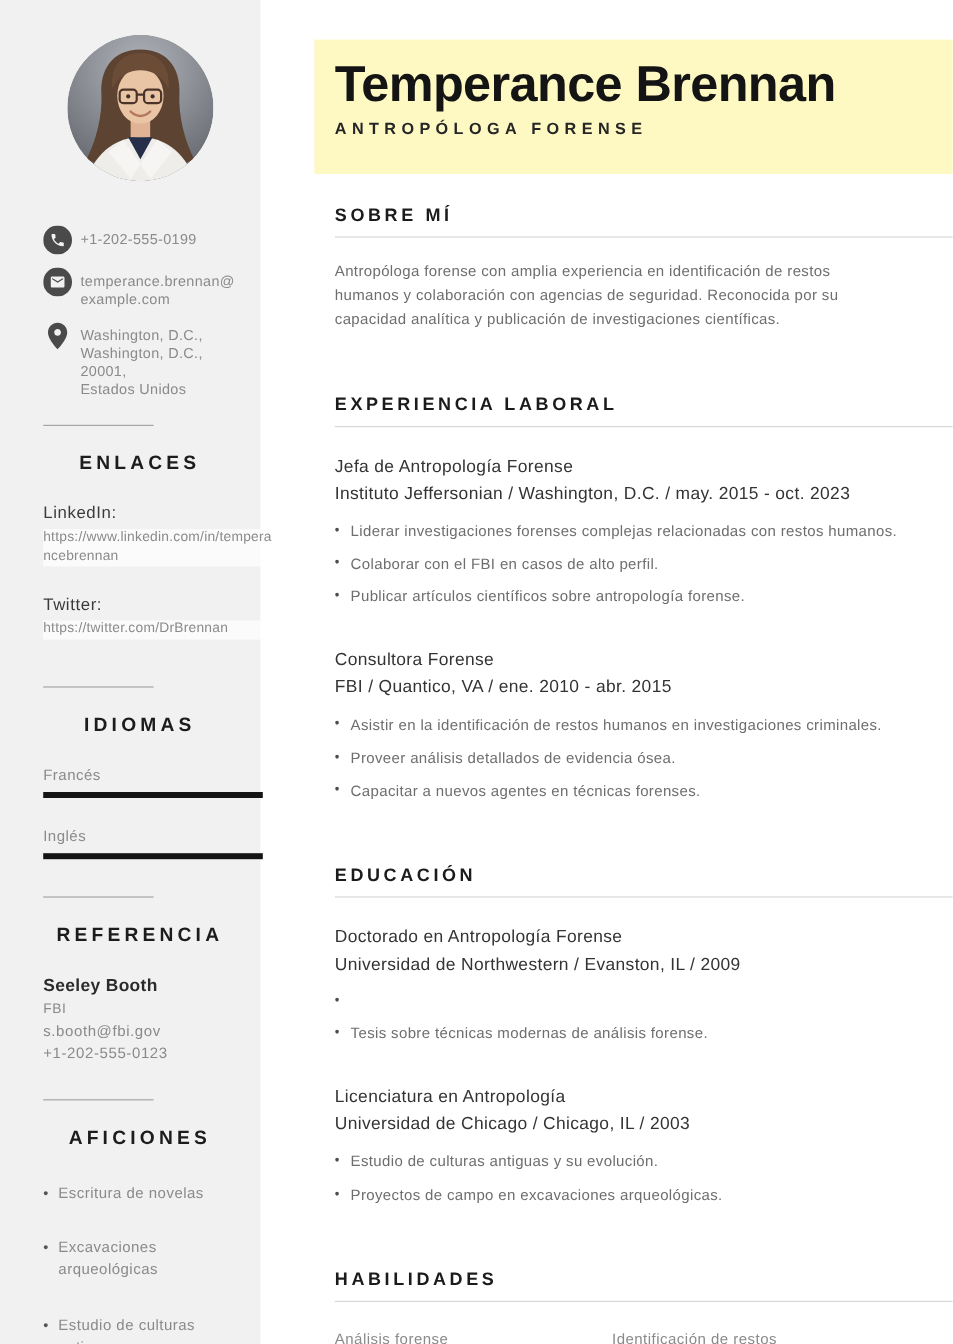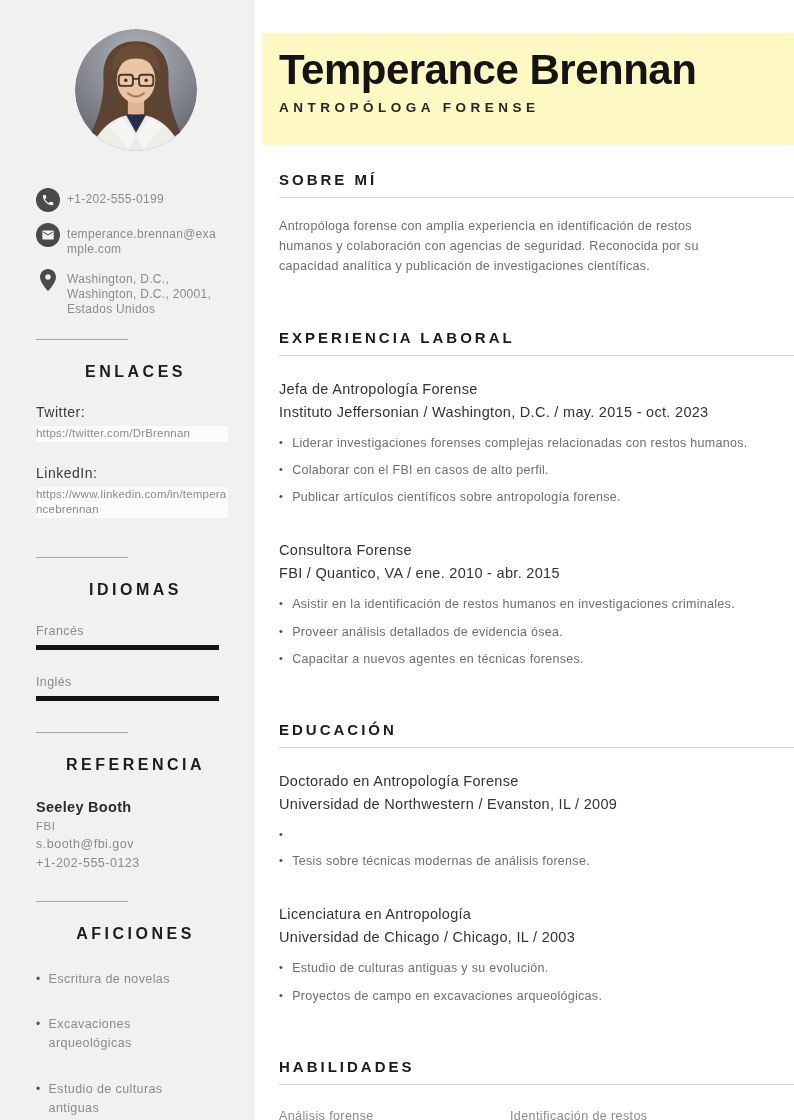--- a/index.html
+++ b/index.html
@@ -3,21 +3,21 @@
 <meta charset="utf-8">
 <style>
   * { margin:0; padding:0; box-sizing:border-box; }
   html,body { background:#ffffff; }
   body {
     width:794px; height:1120px; position:relative; overflow:hidden;
     font-family:"Liberation Sans", sans-serif; -webkit-font-smoothing:antialiased;
   }
   
   .sidebar {
-    position:absolute; left:0; top:0; width:255px; height:1120px;
+    position:absolute; left:0; top:0; width:217px; height:1120px;
     background:#f1f1f1; padding:0 20px 0 36px;
   }
   .photo-wrap { width:122px; height:122px; margin:29px auto 0 auto; }
   .photo {
     width:122px; height:122px; border-radius:50%; overflow:hidden; display:block;
   }
   .contact { margin-top:37px; }
   .contact-row { display:flex; margin-bottom:11px; }
   .contact-icon { flex:0 0 24px; width:24px; height:24px; margin-right:7px; }
   .contact-icon svg { width:24px; height:24px; display:block; }
@@ -154,26 +154,26 @@
         <span>Washington, D.C., 20001,</span><br>
         <span>Estados Unidos</span>
       </span>
     </div>
   </div>
 
   <div class="divider"></div>
 
   <h2 class="side-heading">ENLACES</h2>
   <div class="link-block">
+    <div class="link-label">LinkedIn:</div>
+    <div class="link-url">https://www.linkedin.com/in/temperancebrennan</div>
+  </div>
+  <div class="link-block">
     <div class="link-label">Twitter:</div>
     <div class="link-url">https://twitter.com/DrBrennan</div>
-  </div>
-  <div class="link-block">
-    <div class="link-label">LinkedIn:</div>
-    <div class="link-url">https://www.linkedin.com/in/temperancebrennan</div>
   </div>
 
   <div class="divider" style="margin-top:39px"></div>
 
   <h2 class="side-heading">IDIOMAS</h2>
   <div class="lang-item">
     <div class="lang-name">Francés</div>
     <div class="bar-track">
       <div class="bar-fill" style="width: 100%;"></div>
     </div>

